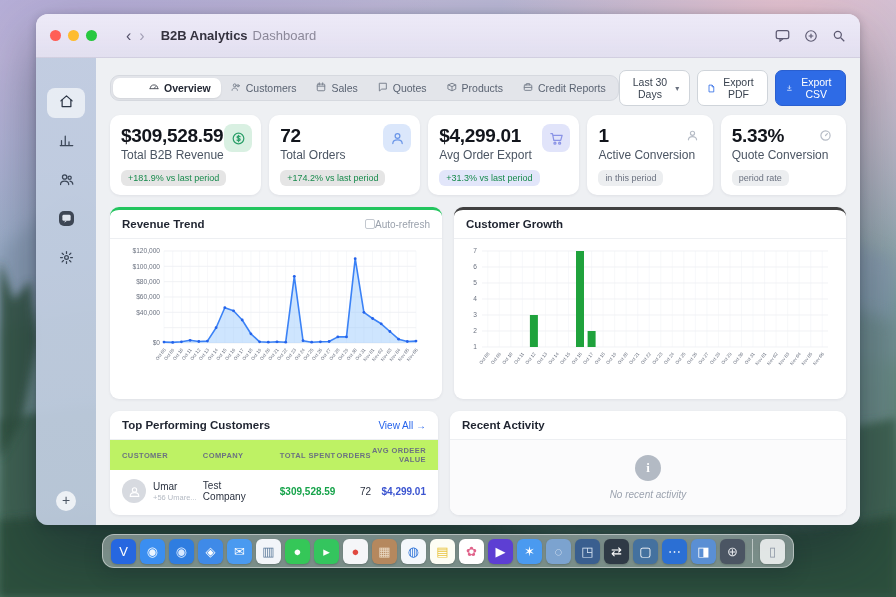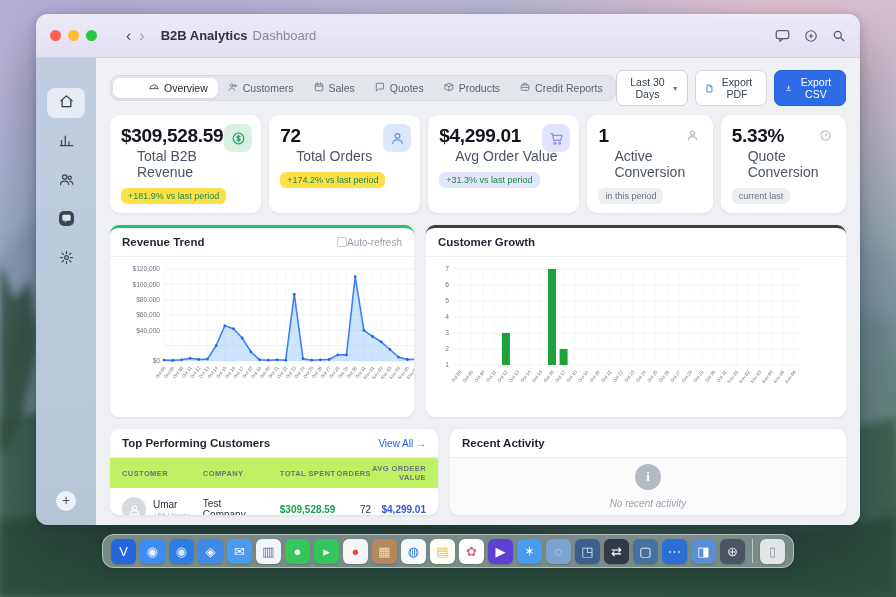--- a/index.html
+++ b/index.html
@@ -52,49 +52,49 @@
     width:20px; height:20px; border-radius:50%; background:rgba(255,255,255,.75);
     color:#4b5563; font-size:14px; line-height:18px; text-align:center; cursor:pointer; }
 
   
   .content { flex:1; background:#eef0f3; padding:12px 14px 10px; display:flex; flex-direction:column; min-width:0; }
 
   .toolbar-row { display:flex; align-items:center; margin-bottom:9px; }
   .tabs { display:flex; background:#e3e5ea; border:1px solid #d6d9df; border-radius:9px; padding:2px; }
   .tab { display:flex; align-items:center; gap:5px; font-size:10.5px; color:#5a6372; padding:4px 10px;
     border-radius:7px; white-space:nowrap; cursor:pointer; }
-  .tab.active { background:#fff; color:#1f2430; font-weight:400; box-shadow:0 1px 2px rgba(0,0,0,.08);padding-left:36px; }
+  .tab.active { background:#fff; color:#1f2430; font-weight:700; box-shadow:0 1px 2px rgba(0,0,0,.08);padding-left:36px; }
   .tab svg { opacity:.75; }
   .toolbar-right { margin-left:auto; display:flex; gap:7px; align-items:center; }
   .btn { display:flex; align-items:center; gap:5px; font-size:10.5px; border-radius:7px; padding:5px 10px;
     border:1px solid #cfd4da; background:#fff; color:#3a4350; cursor:pointer; font-family:inherit; }
   .btn.primary { background:#2e6be6; border-color:#2a5fd0; color:#fff; }
   .btn .caret { font-size:8px; color:#6b7280; }
 
   .kpi-row { display:flex; gap:8px; margin-bottom:12px; }
   .kpi { background:#fff; border-radius:10px; padding:10px 11px 9px; box-shadow:0 1px 3px rgba(25,35,50,.07); position:relative; }
   .kpi.wide { flex:1.25; } .kpi.narrow { flex:1; }
   .kpi-value { font-size:19px; font-weight:700; color:#12151c; letter-spacing:-0.3px; }
-  .kpi-label { font-size:14px; color:#4b5563; margin-top:1px;margin-left:16px; }
+  .kpi-label { font-size:12px; color:#4b5563; margin-top:1px; }
   .kpi-badge { display:inline-block; font-size:9px; padding:3px 7px; border-radius:6px; margin-top:8px; }
-  .badge-green { background:#fde047; color:#178a4c; }
+  .badge-green { background:#e5e5e5; color:#178a4c; }
   .badge-indigo-green { background:#e2e6fa; color:#178a4c; }
   .badge-gray { background:#eceef0; color:#6b7280; }
   .kpi-icon { position:absolute; top:9px; right:9px; width:28px; height:28px; border-radius:8px;
     display:flex; align-items:center; justify-content:center; }
   .icon-green { background:#d9f0e2; color:#2ea06b; }
   .icon-blue { background:#dbe7fb; color:#6b96e8; }
   .icon-indigo { background:#e1e4fa; color:#8a93e6; }
   .icon-plain { background:transparent; color:#b6bcc6; width:18px; height:18px; top:11px; right:11px; }
 
   .charts-row { display:flex; gap:12px; margin-bottom:12px; }
   .card { background:#fff; border-radius:9px; box-shadow:0 1px 3px rgba(25,35,50,.07); overflow:hidden; }
   .card-head { display:flex; align-items:center; padding:8px 12px; border-bottom:1px solid #edeff2; }
   .card-title { font-size:11.5px; font-weight:700; color:#1f2430; }
-  .revenue-card { width:304px; border-top:3px solid #22c55e; }
+  .revenue-card { width:332px; border-top:3px solid #22c55e; }
   .growth-card { flex:1; border-top:3px solid #404040; }
   .chart-box { padding:4px 10px 6px; }
   .autorefresh { margin-left:auto; display:flex; align-items:center; font-size:10px; color:#9aa1ac; }
   .cb { width:10px; height:10px; border:1px solid #c3c8cf; border-radius:2px; background:#fff; display:inline-block; cursor:pointer; }
 
   .bottom-row { display:flex; gap:12px; flex:1; min-height:0; }
   .customers-card { width:328px; display:flex; flex-direction:column; }
   .activity-card { flex:1; display:flex; flex-direction:column; }
   .view-all { margin-left:auto; font-size:10px; color:#2563eb; cursor:pointer; }
   .tbl-head, .tbl-row { display:grid; grid-template-columns:1.25fr .95fr 1.1fr .55fr .85fr; align-items:center; padding:0 12px; }
@@ -280,34 +280,34 @@
                 <circle cx="12" cy="12" r="8.5"></circle>
                 <path d="M12 7v10M14.5 9c-.6-1-4.8-1.4-4.8.9s5 1.4 5 3.6-3.8 2.1-5.2 1"></path>
               </svg>
             </span></div>
           <div class="kpi wide"><div class="kpi-value">72</div><div class="kpi-label">Total Orders</div><span class="kpi-badge badge-green">+174.2% vs last period</span><span class="kpi-icon icon-blue">
               <svg xmlns="http://www.w3.org/2000/svg" fill="none" stroke="currentColor" stroke-linecap="round" stroke-linejoin="round" width="15" height="15" viewBox="0 0 24 24" stroke-width="2">
                 <circle cx="12" cy="8" r="3.8"></circle>
                 <path d="M4.5 20c0-4 3.4-6 7.5-6s7.5 2 7.5 6"></path>
               </svg>
             </span></div>
-          <div class="kpi wide"><div class="kpi-value">$4,299.01</div><div class="kpi-label">Avg Order Value</div><span class="kpi-badge badge-indigo-green">+31.3% vs last period</span><span class="kpi-icon icon-indigo">
+          <div class="kpi wide"><div class="kpi-value">$4,299.01</div><div class="kpi-label">Avg Order Export</div><span class="kpi-badge badge-indigo-green">+31.3% vs last period</span><span class="kpi-icon icon-indigo">
               <svg xmlns="http://www.w3.org/2000/svg" fill="none" stroke="currentColor" stroke-linecap="round" stroke-linejoin="round" width="15" height="15" viewBox="0 0 24 24" stroke-width="2">
                 <path d="M3 4h2.5l2.2 11h11l2.3-8H7"></path>
                 <circle cx="9.5" cy="19.5" r="1.6"></circle>
                 <circle cx="17" cy="19.5" r="1.6"></circle>
               </svg>
             </span></div>
           <div class="kpi narrow"><div class="kpi-value">1</div><div class="kpi-label">Active Conversion</div><span class="kpi-badge badge-gray">in this period</span><span class="kpi-icon icon-plain">
               <svg xmlns="http://www.w3.org/2000/svg" fill="none" stroke="currentColor" stroke-linecap="round" stroke-linejoin="round" width="13" height="13" viewBox="0 0 24 24" stroke-width="2.2">
                 <circle cx="12" cy="8" r="3.8"></circle>
                 <path d="M4.5 20c0-4 3.4-6 7.5-6s7.5 2 7.5 6"></path>
               </svg>
             </span></div>
-          <div class="kpi narrow"><div class="kpi-value">5.33%</div><div class="kpi-label">Quote Conversion</div><span class="kpi-badge badge-gray">current last</span><span class="kpi-icon icon-plain">
+          <div class="kpi narrow"><div class="kpi-value">5.33%</div><div class="kpi-label">Quote Conversion</div><span class="kpi-badge badge-gray">period rate</span><span class="kpi-icon icon-plain">
               <svg xmlns="http://www.w3.org/2000/svg" fill="none" stroke="currentColor" stroke-linecap="round" stroke-linejoin="round" width="13" height="13" viewBox="0 0 24 24" stroke-width="2.2">
                 <circle cx="12" cy="12" r="8.5"></circle>
                 <path d="M12 12l3.5-3.5"></path>
               </svg>
             </span></div>
         </div>
 
       <div class="charts-row">
         <section class="card revenue-card">
           <div class="card-head">

